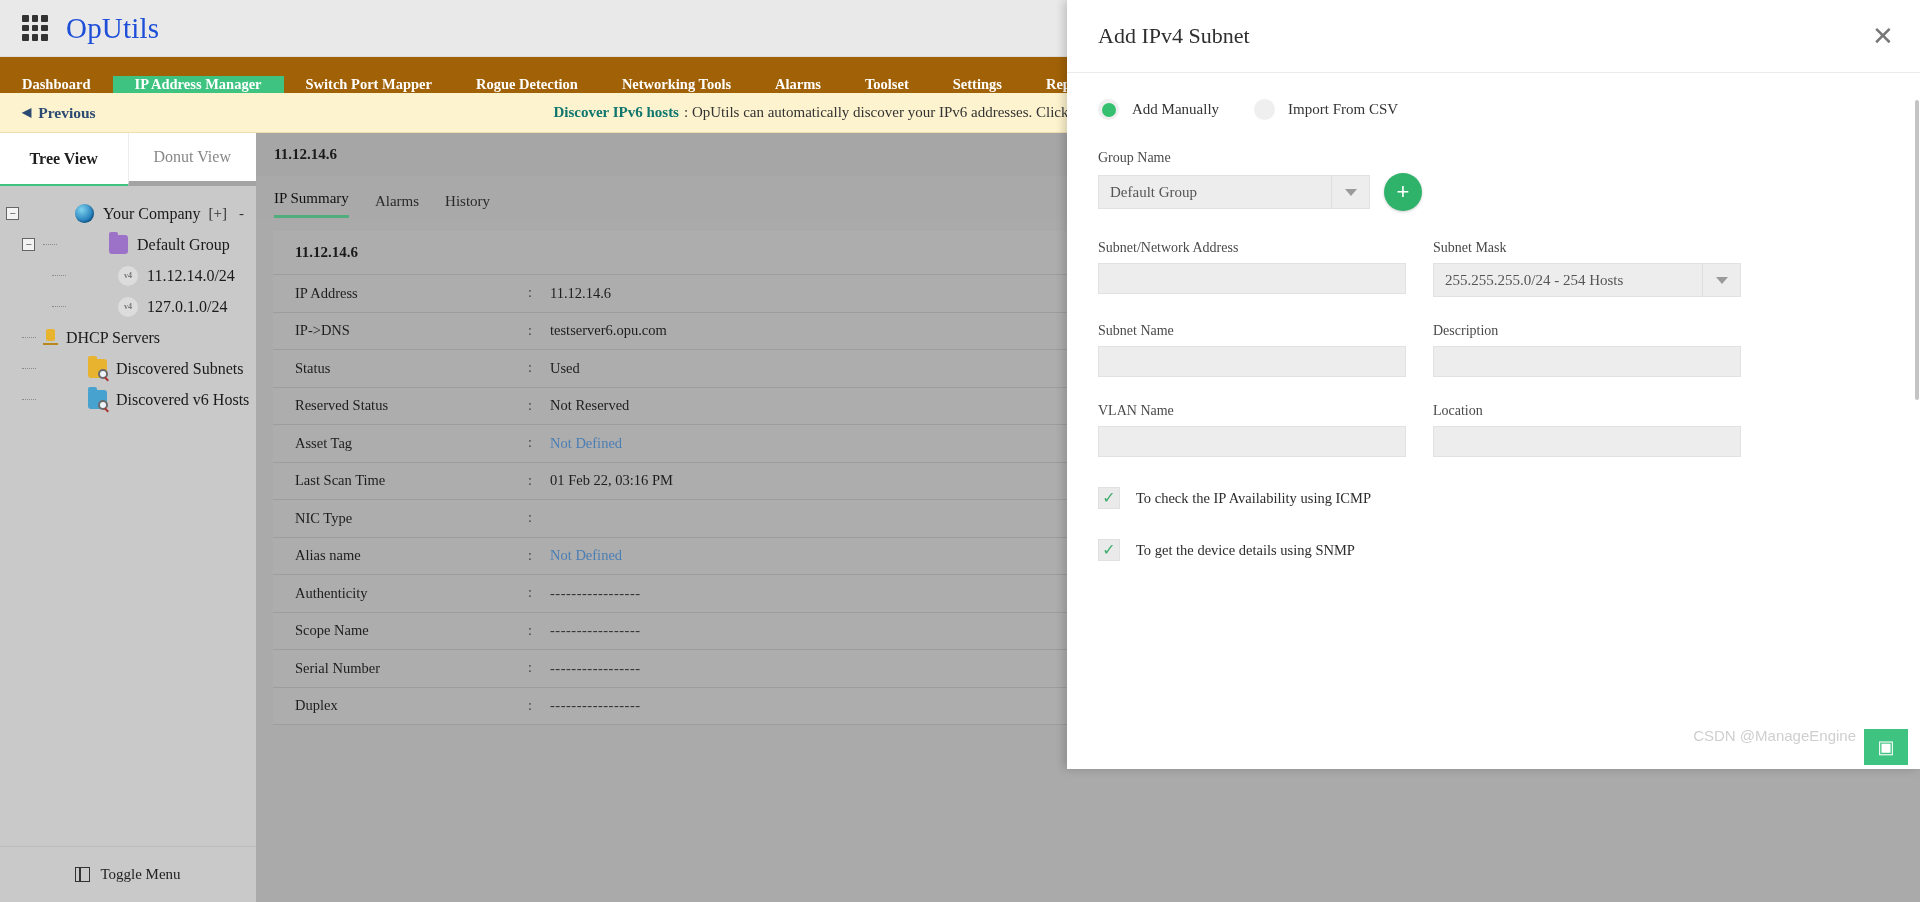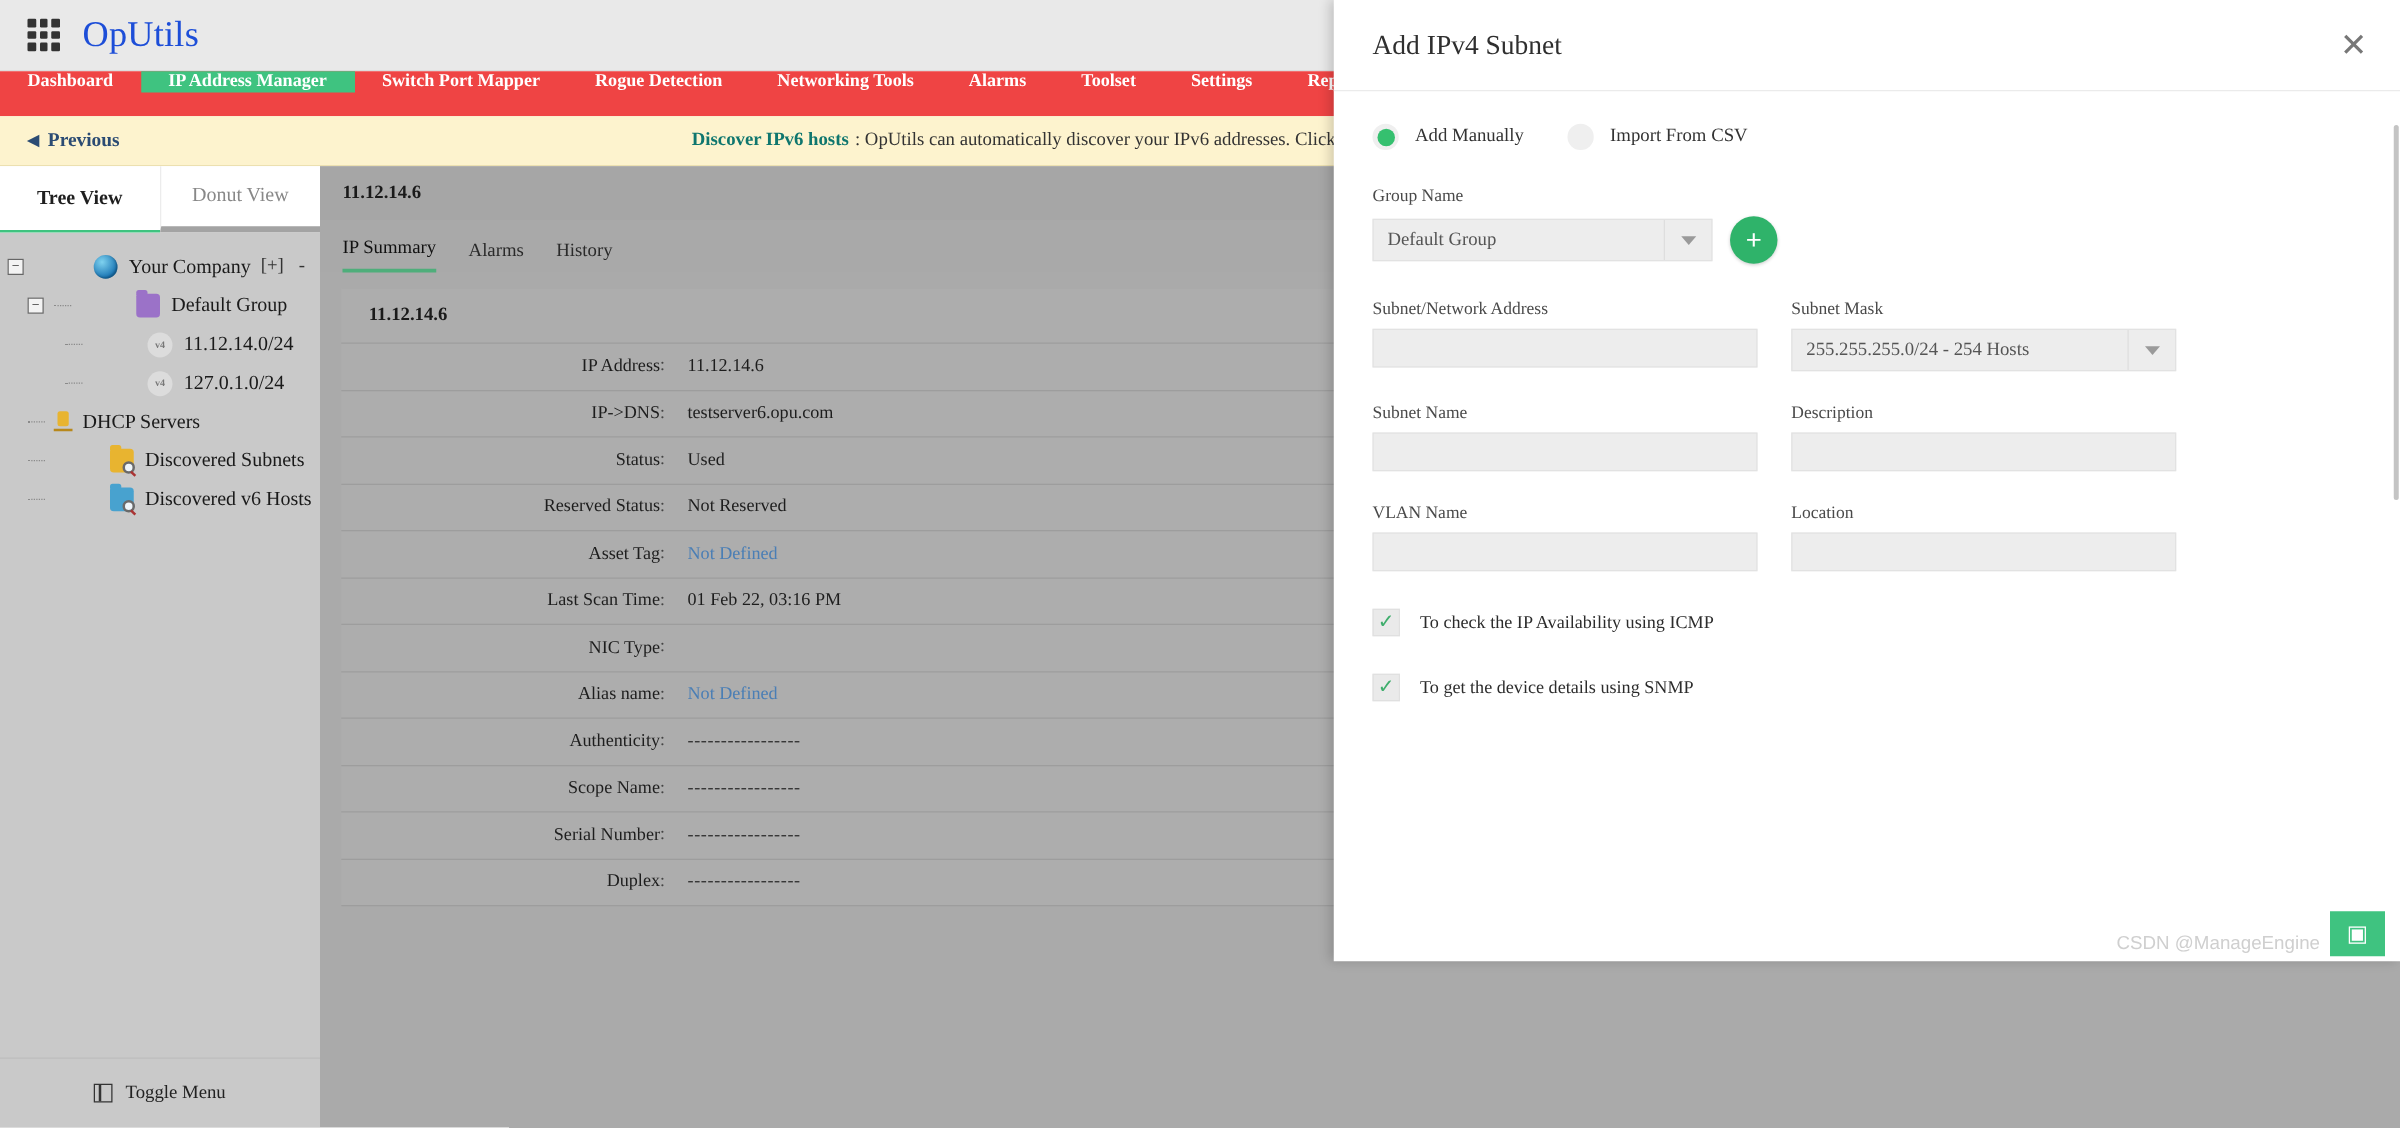--- a/index.html
+++ b/index.html
@@ -35,21 +35,21 @@
     content:''; position:absolute; width:14px; height:14px; border-radius:50%;
     background:#9a9a9a; left:12px; top:6px;
   }
   .avatar-circle::after {
     content:''; position:absolute; width:26px; height:16px; border-radius:13px 13px 0 0;
     background:#9a9a9a; left:6px; top:23px;
   }
 
   
   .navbar {
-    height: 36px; background: #ef4444; display: flex; align-items: flex-start;
+    height: 36px; background: #a16207; display: flex; align-items: flex-end;
     position: relative;
   }
   .nav-item {
     display: flex; align-items: center; padding: 0 22px;
     color: #ffffff; font-size: 14.5px; font-weight: bold; cursor: pointer;
     white-space: nowrap; font-family: "Liberation Serif", serif;
   }
   .nav-item.active { background: #3fc380; }
   .nav-kebab {
     position: absolute; right: 12px; top: 0; bottom: 0; width: 20px;
@@ -139,21 +139,21 @@
 
   
   .center { flex: 1; background: #aaaaaa; position: relative; overflow: hidden; }
   .center-head { height: 43px; display:flex; align-items:center; padding-left: 18px; font-size:15px; font-weight:bold; color:#1a1a1a; background:#a6a6a6; font-family:"Liberation Serif", serif;}
   .ctabs { height: 42px; display:flex; align-items:flex-end; padding-left: 18px; gap: 26px; background:#a9a9a9;}
   .ctab { font-size:15px; color:#2a2a2a; padding-bottom:8px; cursor:pointer; font-family:"Liberation Serif", serif;}
   .ctab.active { color:#111; border-bottom:3px solid #4fae7b; }
   .detail-card { margin: 13px 17px 0 17px; background:#adadad; }
   .detail-title { height: 44px; display:flex; align-items:center; padding-left:22px; font-size:15px; font-weight:bold; color:#1a1a1a; border-bottom:1px solid #9d9d9d; font-family:"Liberation Serif", serif;}
   .drow { height: 37.5px; display:flex; align-items:center; border-bottom:1px solid #9d9d9d; font-family:"Liberation Serif", serif;}
-  .dlabel { width: 255px; padding-left: 22px; font-size:14.5px; color:#1d1d1d;text-align:right; }
+  .dlabel { width: 255px; padding-left: 22px; font-size:14.5px; color:#1d1d1d; }
   .dcolon { width: 22px; font-size:14px; color:#444; }
   .dval { font-size:14.5px; color:#1d1d1d; }
   .dval.link { color:#4a7eb5; cursor:pointer; }
   .dval.dashes { color:#333; letter-spacing:.5px;}
 
   
   .modal {
     position:absolute; right:0; top:0; width:853px; height:769px;
     background:#ffffff; box-shadow:-3px 0 9px rgba(0,0,0,.18);
     display:flex; flex-direction:column;
@@ -184,21 +184,21 @@
   }
   .grid2 { display:grid; grid-template-columns: 308px 308px; column-gap: 27px; row-gap: 26px; }
   .chk-row { display:flex; align-items:center; gap:16px; margin-top: 30px; }
   .chkbox {
     width:22px; height:22px; background:#eaeaea; border:1px solid #e0e0e0;
     display:flex; align-items:center; justify-content:center; cursor:pointer; flex:none;
   }
   .chkbox.on::after { content:'✓'; color:#3fae6d; font-size:16px; line-height:1; }
   .chk-label { font-size:14.5px; color:#2c2c2c; font-family:"Liberation Serif", serif;}
 
-  .watermark { position:absolute; right:64px; bottom:6px; font-size:15px; color:#cfcfcf; font-family:"Liberation Sans", sans-serif;}
+  .watermark { position:absolute; right:64px; bottom:25px; font-size:15px; color:#cfcfcf; font-family:"Liberation Sans", sans-serif;}
   .wm-logo { position:absolute; right:12px; bottom:4px; width:44px; height:36px; background:#3fc380; display:flex; align-items:center; justify-content:center;}
   .wm-logo span { color:#fff; font-size:18px; }
 
   .scroll-track { position:absolute; right:0; top:0; width:5px; height:769px; background:transparent; }
   .scroll-thumb { position:absolute; right:1px; top:100px; width:4px; height:300px; background:#c4c4c4; border-radius:2px; }
 </style>
 </head>
 <body>
 
 <div class="app">

